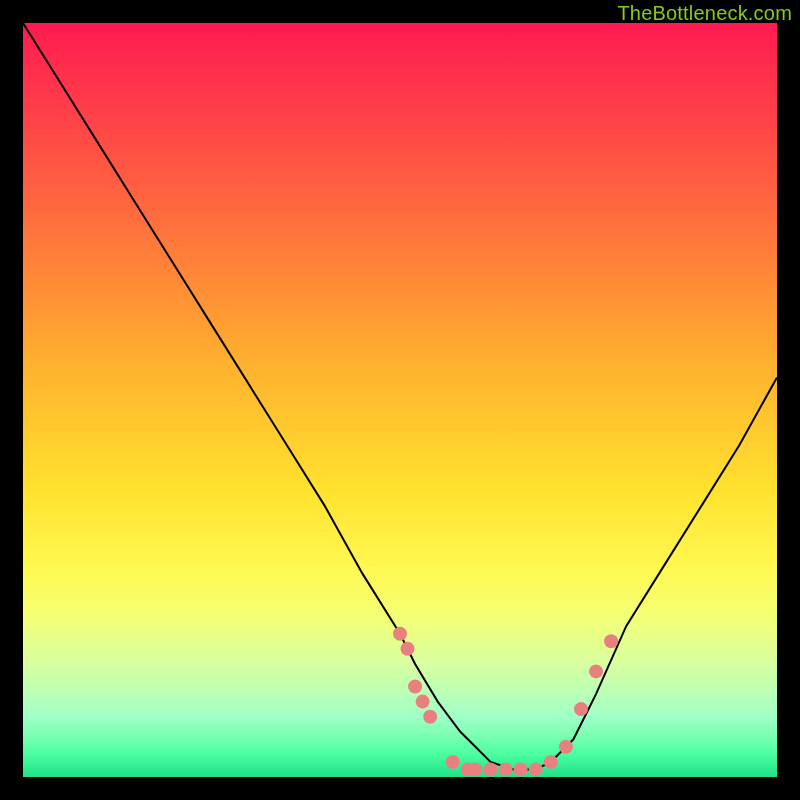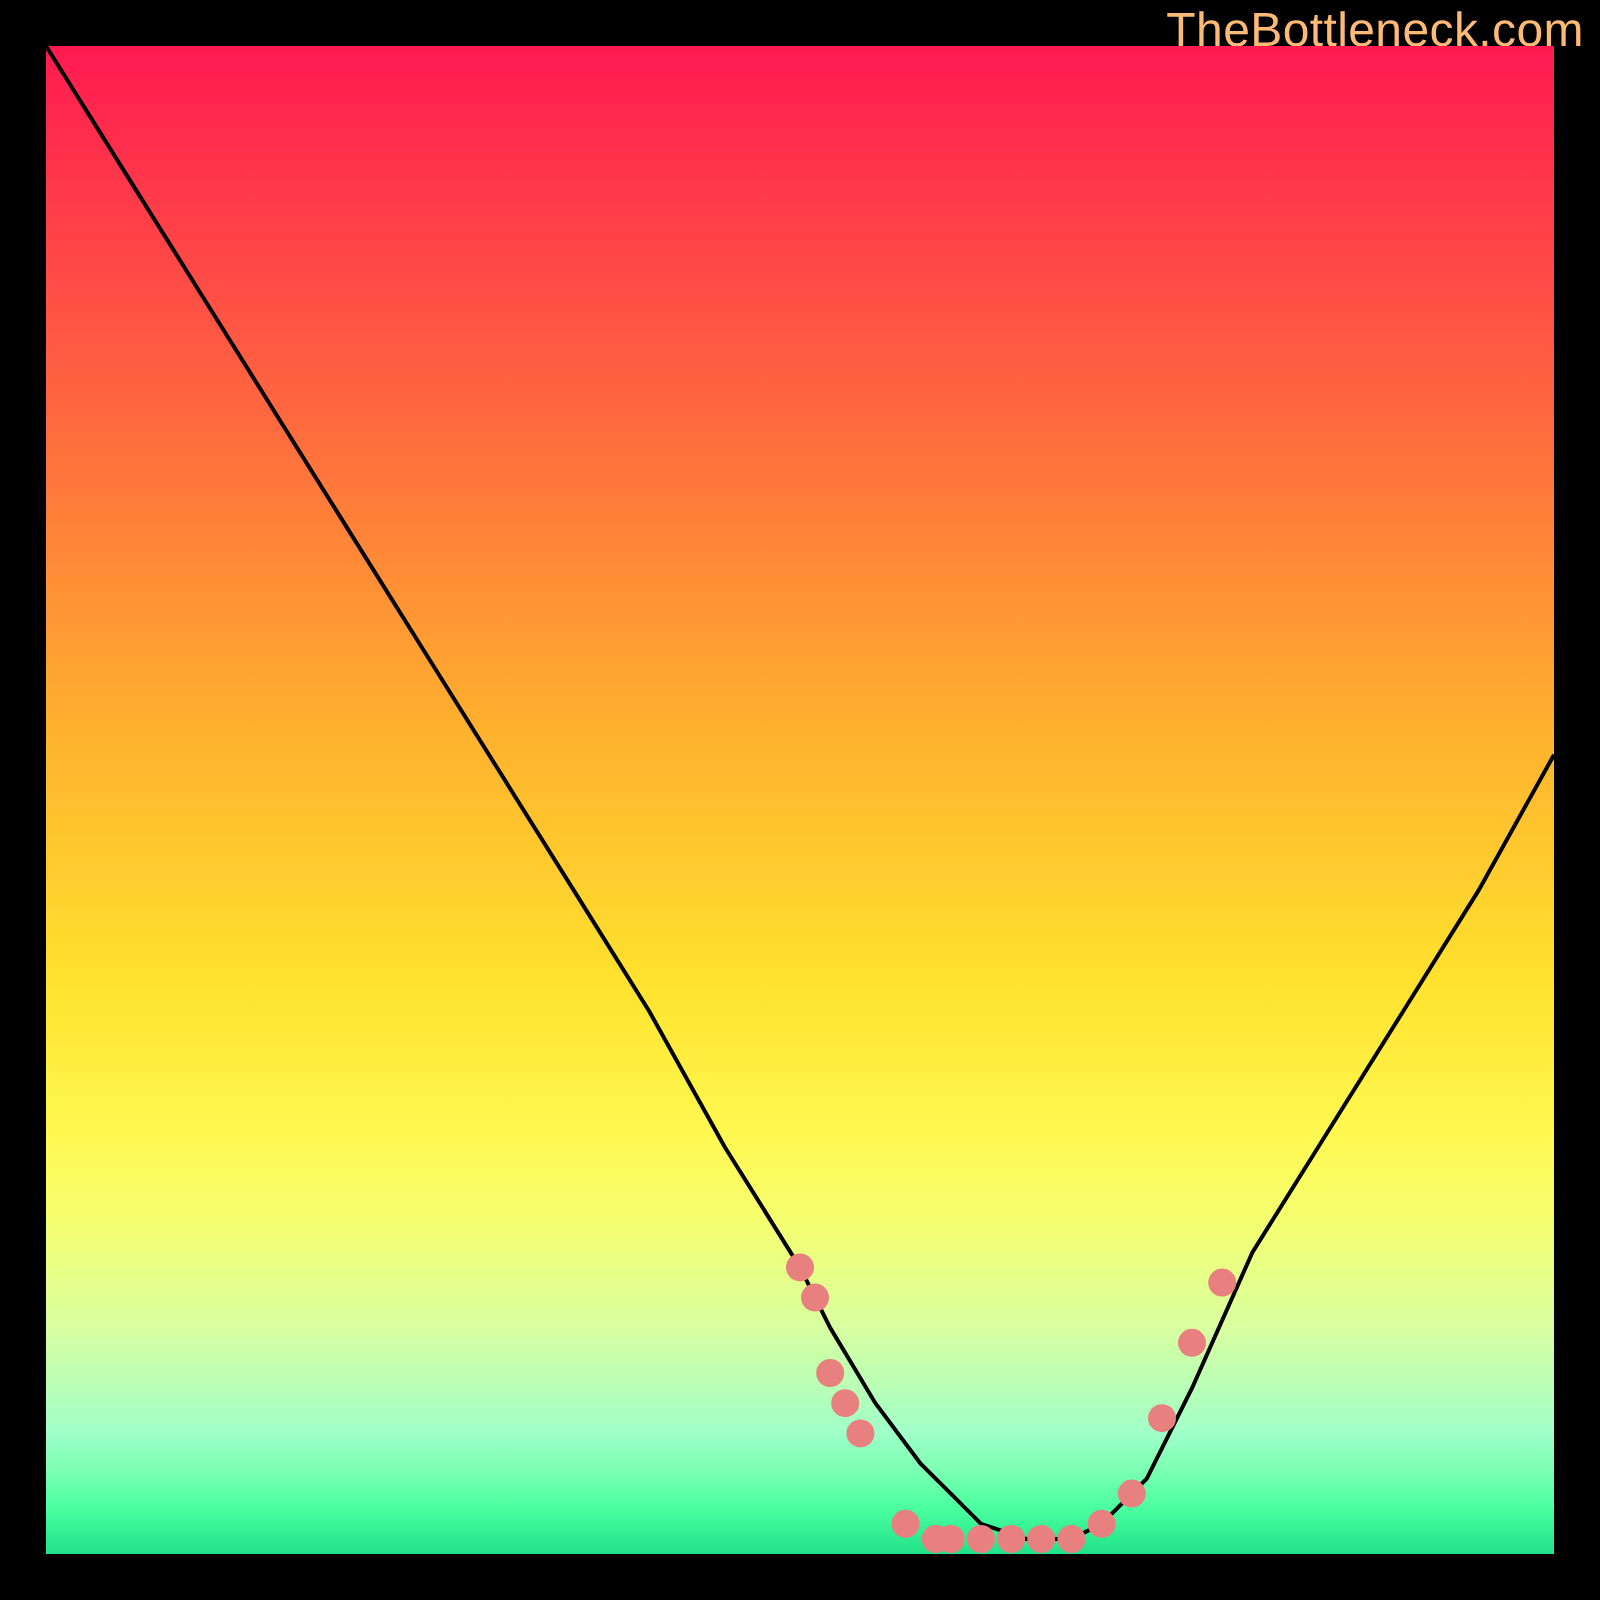--- a/index.html
+++ b/index.html
@@ -55,22 +55,22 @@
     background: linear-gradient(to bottom,
       rgba(255,255,200,0.0) 0%,
       rgba(200,255,180,0.15) 30%,
       rgba(120,255,170,0.25) 60%,
       rgba(40,230,140,0.35) 100%);
   }
   .watermark {
     position: absolute;
     top: 2px;
     right: 8px;
-    color: #fdba74;
-    font-size: 24px;
+    color: #84cc16;
+    font-size: 20px;
     font-weight: 500;
     letter-spacing: 0.2px;
   }
   svg.curve {
     position: absolute;
     top: 0;
     left: 0;
     width: 754px;
     height: 754px;
   }

